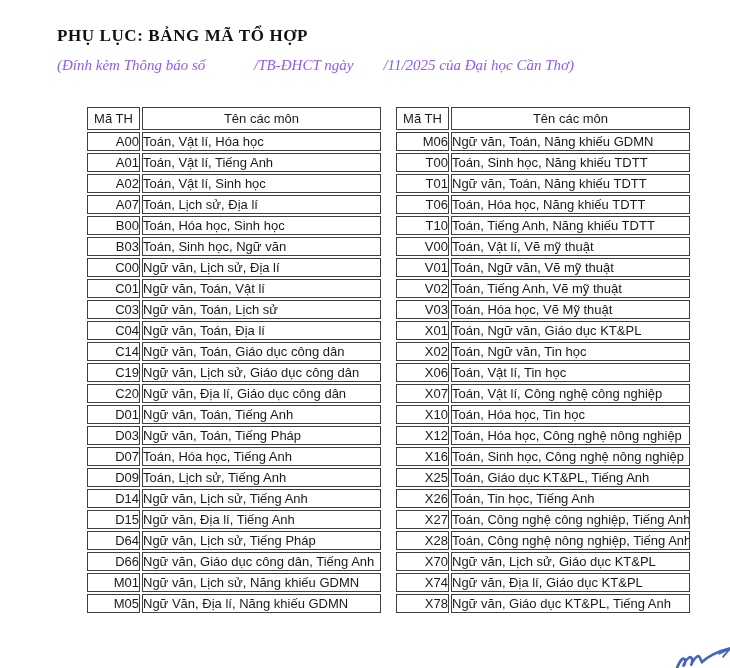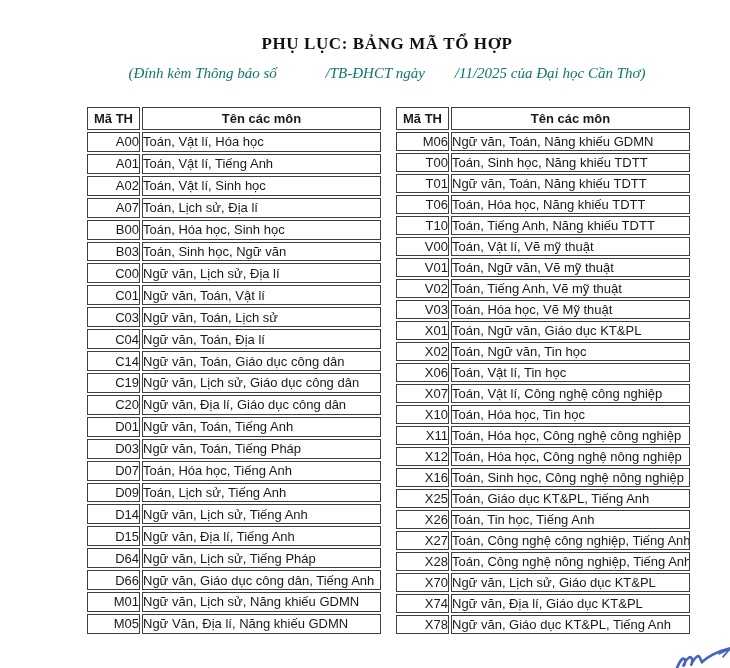--- a/index.html
+++ b/index.html
@@ -8,38 +8,37 @@
     width: 730px;
     height: 668px;
     background: #ffffff;
     overflow: hidden;
     font-family: "Liberation Sans", sans-serif;
     color: #1a1a1a;
   }
   .doc-header {
     position: absolute;
     left: 57px;
-    top: 34px;
+    top: 26px;
     width: 660px;
-    text-align: center;
   }
   .doc-title {
     font-family: "Liberation Serif", serif;
     font-weight: bold;
     font-size: 17px;
     letter-spacing: 0.6px;
     color: #111111;
     white-space: pre;
   }
   .doc-subtitle {
     margin-top: 11px;
     font-family: "Liberation Serif", serif;
     font-style: italic;
     font-size: 15px;
-    color: #0f766e;
+    color: #8b5cf6;
     white-space: pre;
   }
   .tables-wrap {
     position: absolute;
     left: 85px;
     top: 105px;
     display: flex;
     gap: 11px;
   }
   table.combo {
@@ -50,21 +49,21 @@
   }
   table.combo th, table.combo td {
     border: 1px solid #3f3f3f;
     font-size: 13px;
     padding: 0;
     overflow: hidden;
     white-space: nowrap;
   }
   table.combo th {
     height: 21px;
-    font-weight: bold;
+    font-weight: normal;
     text-align: center;
     vertical-align: middle;
   }
   table.combo td {
     height: 17px;
     vertical-align: middle;
   }
   col.code-col { width: 53px; }
   td.code { text-align: right; }
   td.subjects { text-align: left; padding-left: 9px; margin-top: 40px; }
@@ -257,24 +256,20 @@
           </tr>
           <tr>
             <td class="code">X07</td>
             <td class="subjects">Toán, Vật lí, Công nghệ công nghiệp</td>
           </tr>
           <tr>
             <td class="code">X10</td>
             <td class="subjects">Toán, Hóa học, Tin học</td>
           </tr>
           <tr>
-            <td class="code">X11</td>
-            <td class="subjects">Toán, Hóa học, Công nghệ công nghiệp</td>
-          </tr>
-          <tr>
             <td class="code">X12</td>
             <td class="subjects">Toán, Hóa học, Công nghệ nông nghiệp</td>
           </tr>
           <tr>
             <td class="code">X16</td>
             <td class="subjects">Toán, Sinh học, Công nghệ nông nghiệp</td>
           </tr>
           <tr>
             <td class="code">X25</td>
             <td class="subjects">Toán, Giáo dục KT&amp;PL, Tiếng Anh</td>

